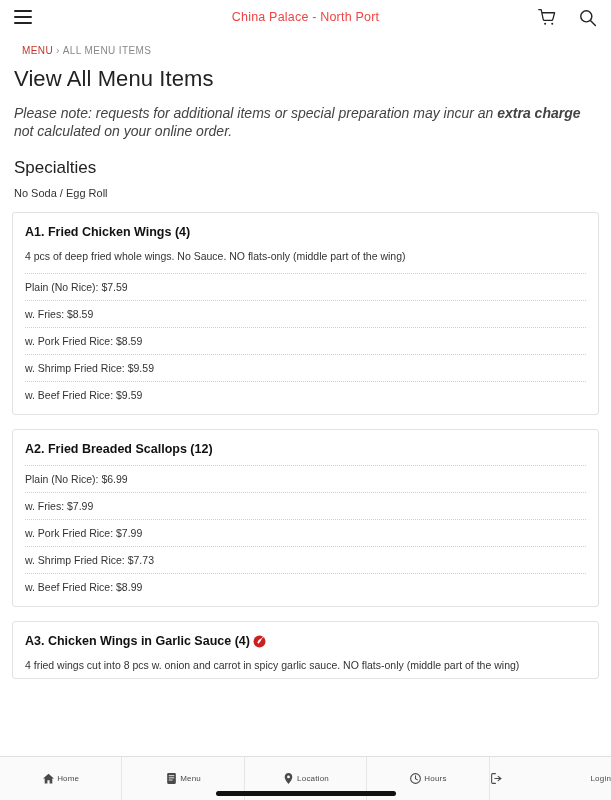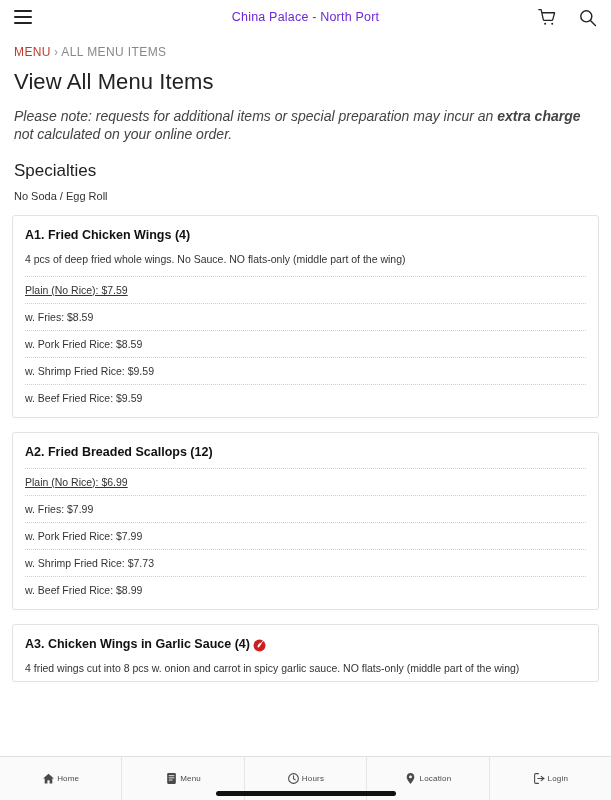--- a/index.html
+++ b/index.html
@@ -43,21 +43,21 @@
     height: 2px;
     width: 100%;
     background: #222;
     border-radius: 1px;
   }
   .brand {
     position: absolute;
     left: 0; right: 0;
     text-align: center;
     font-size: 12.5px;
-    color: #6d28d9;
+    color: #ef4444;
     letter-spacing: .2px;
     pointer-events: none;
   }
   .topbar-right {
     margin-left: auto;
     display: flex;
     align-items: center;
     gap: 20px;
     z-index: 2;
   }
@@ -70,23 +70,23 @@
   .icon-btn svg { display: block; }
 
   
   .content {
     flex: 1;
     overflow: hidden;
     padding: 0 10px;
   }
 
   .breadcrumb {
-    font-size: 12px;
+    font-size: 10px;
     letter-spacing: .4px;
-    margin: 11px 0 0 4px;
+    margin: 11px 0 0 12px;
     color: #777;
   }
   .breadcrumb .crumb-link {
     color: #c0392b;
     text-decoration: none;
   }
   .breadcrumb .sep { margin: 0 3px; color: #999; }
   .breadcrumb .crumb-current { color: #888; }
 
   h1.page-title {
@@ -125,21 +125,21 @@
     padding: 12px 12px 6px 12px;
     background: #fff;
   }
   .card + .card { margin-top: 14px; }
 
   .item-name {
     font-size: 12.5px;
     font-weight: 700;
     color: #111;
     display: flex;
-    align-items: flex-end;
+    align-items: flex-start;
     gap: 3px;
   }
   .spicy {
     display: inline-block;
     width: 13px; height: 13px;
     position: relative;
     top: 1px;
   }
   .item-desc {
     font-size: 10.5px;
@@ -148,21 +148,21 @@
     line-height: 1.35;
   }
   .opt-list { margin-top: 9px; }
   .opt-row {
     font-size: 10.5px;
     color: #333;
     padding: 7px 0;
     border-top: 1px dotted #cfcfcf;
   }
   .opt-row:first-child { border-top: 1px dotted #cfcfcf; }
-  .card > .opt-list > .opt-row:first-child { border-top: 1px dotted #cfcfcf; text-decoration: underline; }
+  .card > .opt-list > .opt-row:first-child { border-top: 1px dotted #cfcfcf; }
 
   
   .tabbar {
     height: 44px;
     min-height: 44px;
     border-top: 1px solid #e0e0e0;
     background: #fafafa;
     display: flex;
     align-items: stretch;
   }
@@ -170,21 +170,21 @@
     flex: 1;
     display: flex;
     flex-direction: row;
     align-items: center;
     justify-content: center;
     gap: 2px;
     cursor: pointer;
     color: #4a4a4a;
     border-right: 1px solid #e6e6e6;
   }
-  .tab:last-child { border-right: none; }
+  .tab:last-child { border-right: none; justify-content: space-between; }
   .tab .tab-label { font-size: 8px; letter-spacing: .2px; }
   .tab svg { display: block; }
 
   
   .home-indicator {
     position: absolute;
     bottom: 4px;
     left: 50%;
     transform: translateX(-50%);
     width: 180px;
@@ -298,36 +298,36 @@
           <rect x="7" y="6" width="10" height="1.6" fill="#fafafa"></rect>
           <rect x="7" y="10" width="10" height="1.6" fill="#fafafa"></rect>
           <rect x="7" y="14" width="7" height="1.6" fill="#fafafa"></rect>
         </svg>
       </span>
       <span class="tab-label">Menu</span>
     </div>
 
     <div class="tab">
       <span>
+        <svg width="13" height="13" viewBox="0 0 24 24" fill="#4a4a4a">
+          <path d="M12 2c-3.9 0-7 3.1-7 7 0 5.3 7 13 7 13s7-7.7 7-13c0-3.9-3.1-7-7-7z"></path>
+          <circle cx="12" cy="9" r="2.6" fill="#fafafa"></circle>
+        </svg>
+      </span>
+      <span class="tab-label">Location</span>
+    </div>
+
+    <div class="tab">
+      <span>
         <svg width="13" height="13" viewBox="0 0 24 24" fill="none" stroke="#4a4a4a" stroke-width="2" stroke-linecap="round">
           <circle cx="12" cy="12" r="9"></circle>
           <path d="M12 7v5.5l3.5 2"></path>
         </svg>
       </span>
       <span class="tab-label">Hours</span>
-    </div>
-
-    <div class="tab">
-      <span>
-        <svg width="13" height="13" viewBox="0 0 24 24" fill="#4a4a4a">
-          <path d="M12 2c-3.9 0-7 3.1-7 7 0 5.3 7 13 7 13s7-7.7 7-13c0-3.9-3.1-7-7-7z"></path>
-          <circle cx="12" cy="9" r="2.6" fill="#fafafa"></circle>
-        </svg>
-      </span>
-      <span class="tab-label">Location</span>
     </div>
 
     <div class="tab">
       <span>
         <svg width="13" height="13" viewBox="0 0 24 24" fill="none" stroke="#4a4a4a" stroke-width="2" stroke-linecap="round" stroke-linejoin="round">
           <path d="M10 3H5a2 2 0 0 0-2 2v14a2 2 0 0 0 2 2h5"></path>
           <path d="M15 16l5-4-5-4"></path>
           <path d="M20 12H9"></path>
         </svg>
       </span>

